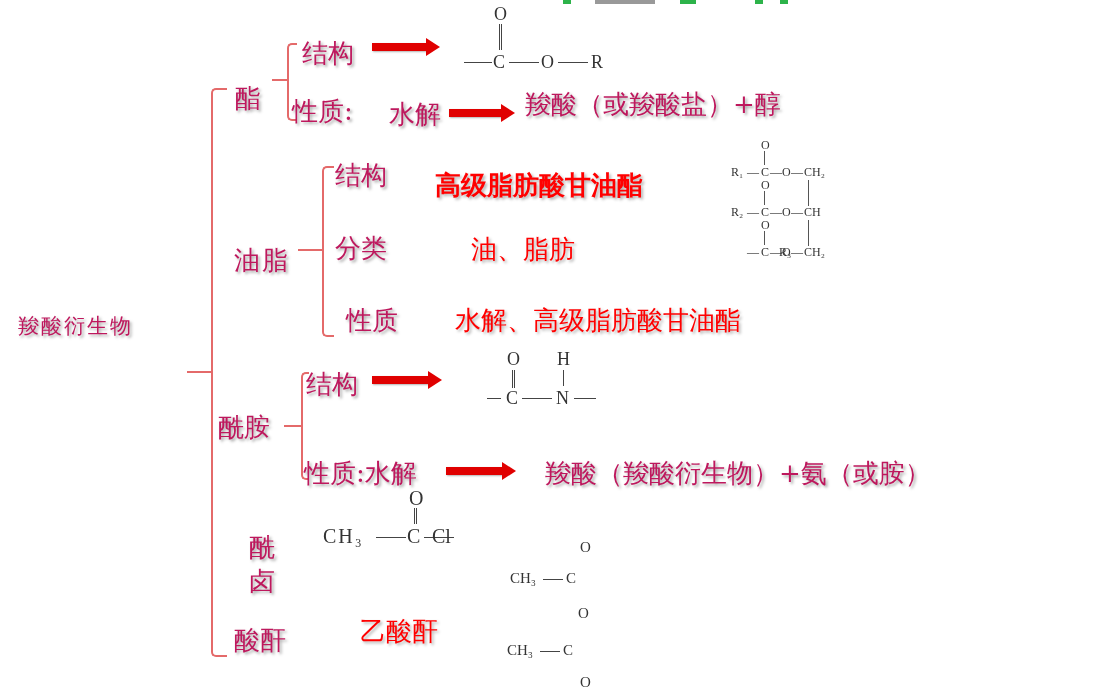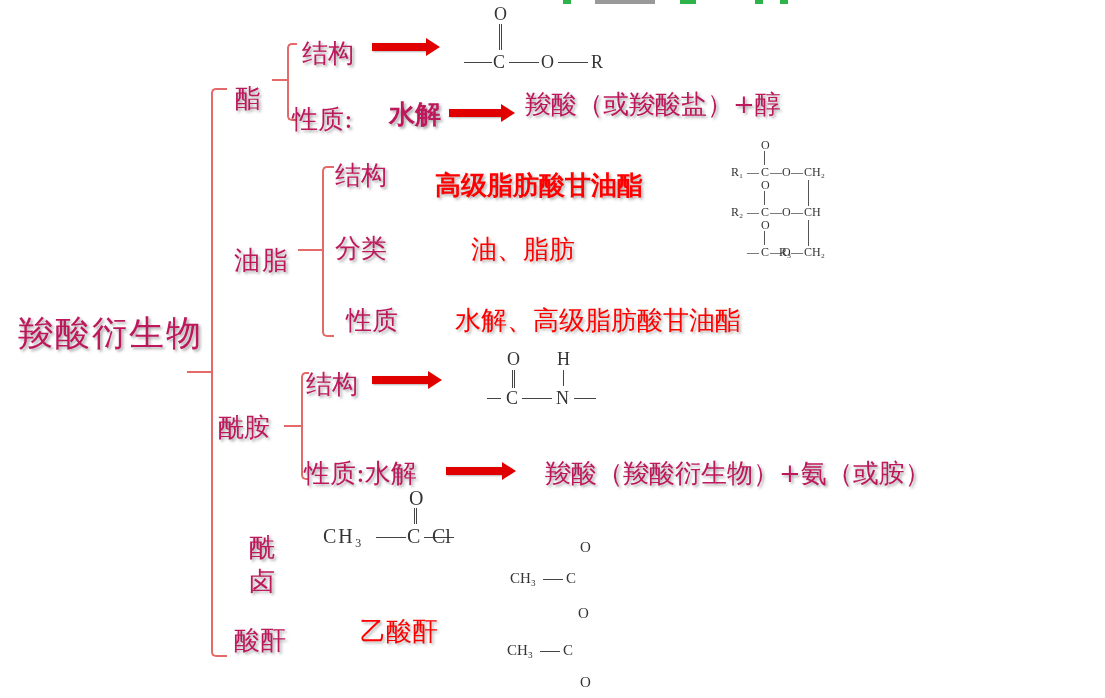--- a/index.html
+++ b/index.html
@@ -20,21 +20,21 @@
 </style>
 </head>
 <body>
 
 <div class="green-frag" style="left:563px;width:8px;"></div>
 <div class="gray-frag" style="left:595px;width:60px;"></div>
 <div class="green-frag" style="left:680px;width:16px;"></div>
 <div class="green-frag" style="left:755px;width:8px;"></div>
 <div class="green-frag" style="left:780px;width:8px;"></div>
 
-<div class="abs lbl" style="left:18px;top:316px;font-size:35px;letter-spacing:2px;">羧酸衍生物</div>
+<div class="abs lbl" style="left:18px;top:316px;font-size:21px;letter-spacing:2px;">羧酸衍生物</div>
 <div class="tick" style="left:187px;top:371px;width:25px;"></div>
 <div class="brk" style="left:211px;top:88px;width:14px;height:565px;"></div>
 
 <div class="abs lbl" style="left:235px;top:85px;">酯</div>
 <div class="tick" style="left:272px;top:79px;width:16px;"></div>
 <div class="brk" style="left:287px;top:43px;width:8px;height:74px;"></div>
 <div class="abs lbl" style="left:302px;top:40px;">结构</div>
 <div class="arrow" style="left:372px;top:42px;width:68px;">
     <div class="shaft" style="width:56px;"></div>
     <div class="head" style="left:54px;"></div>
@@ -43,22 +43,22 @@
 <div>
   <div class="chem" style="left:494px;top:5px;">O</div>
   <div class="abs" style="left:499px;top:24px;width:1px;height:26px;border-left:1px solid #444;border-right:1px solid #444;"></div>
   <div class="abs" style="left:464px;top:62px;width:28px;height:1px;background:#444;"></div>
   <div class="chem" style="left:493px;top:53px;">C</div>
   <div class="abs" style="left:509px;top:62px;width:30px;height:1px;background:#444;"></div>
   <div class="chem" style="left:541px;top:53px;">O</div>
   <div class="abs" style="left:558px;top:62px;width:30px;height:1px;background:#444;"></div>
   <div class="chem" style="left:591px;top:53px;">R</div>
 </div>
-<div class="abs lbl" style="left:292px;top:98px;margin-top:8px;">性质:</div>
-<div class="abs lbl" style="left:389px;top:101px;font-weight:bold;">水解</div>
+<div class="abs lbl" style="left:292px;top:98px;">性质:</div>
+<div class="abs lbl" style="left:389px;top:101px;">水解</div>
 <div class="arrow" style="left:449px;top:108px;width:66px;">
     <div class="shaft" style="width:54px;"></div>
     <div class="head" style="left:52px;"></div>
   </div>
 <div class="abs lbl" style="left:525px;top:91px;">羧酸（或羧酸盐）+醇</div>
 
 <div class="abs lbl" style="left:234px;top:247px;letter-spacing:2px;">油脂</div>
 <div class="tick" style="left:298px;top:249px;width:25px;"></div>
 <div class="brk" style="left:322px;top:166px;width:10px;height:167px;"></div>
 <div class="abs lbl" style="left:335px;top:162px;">结构</div>

